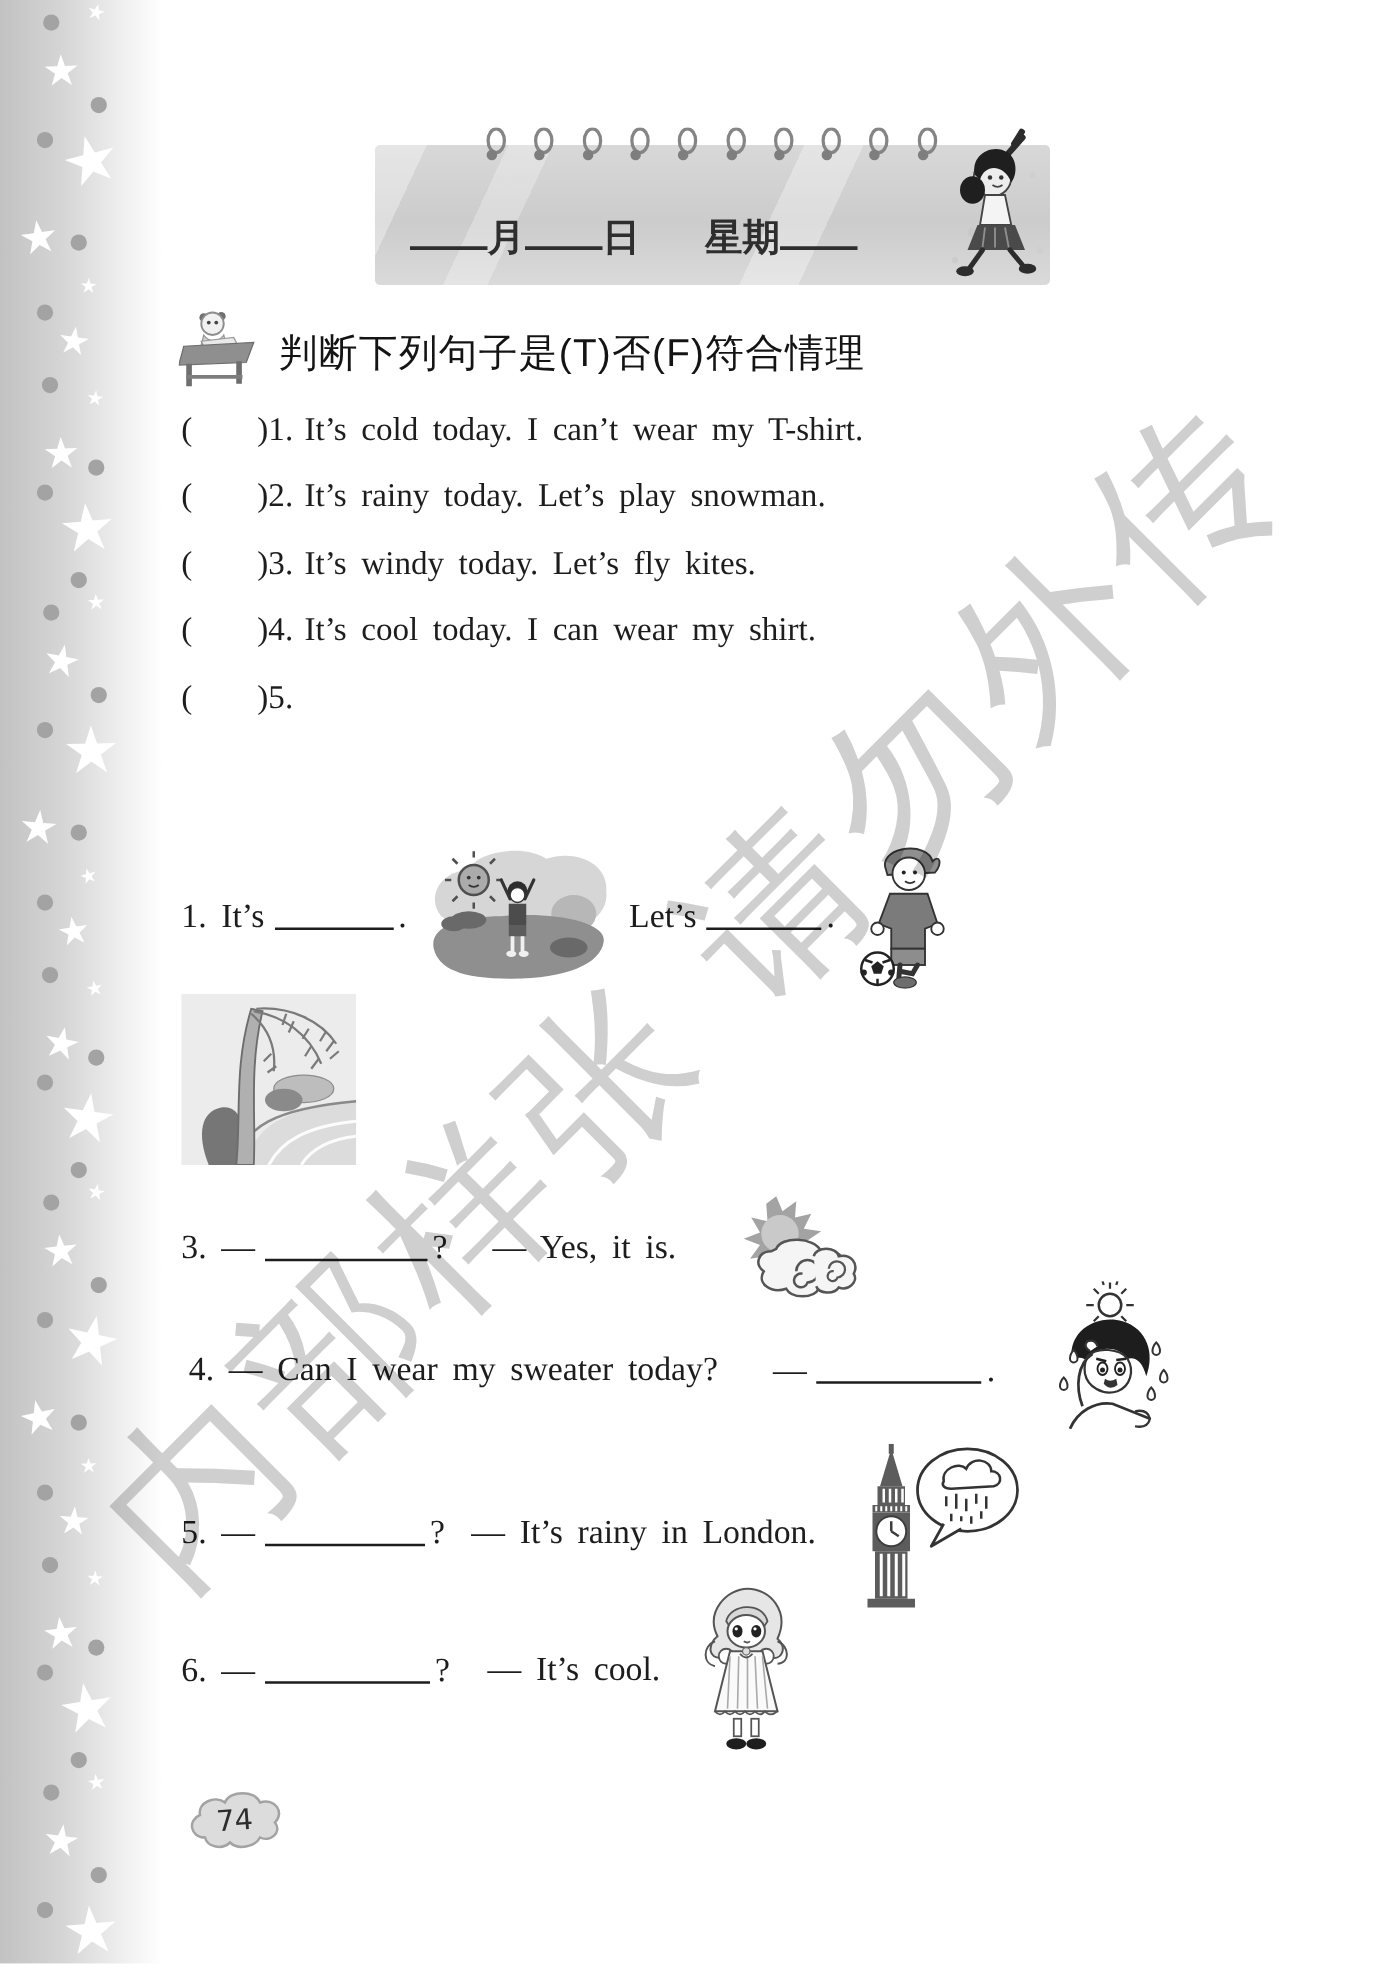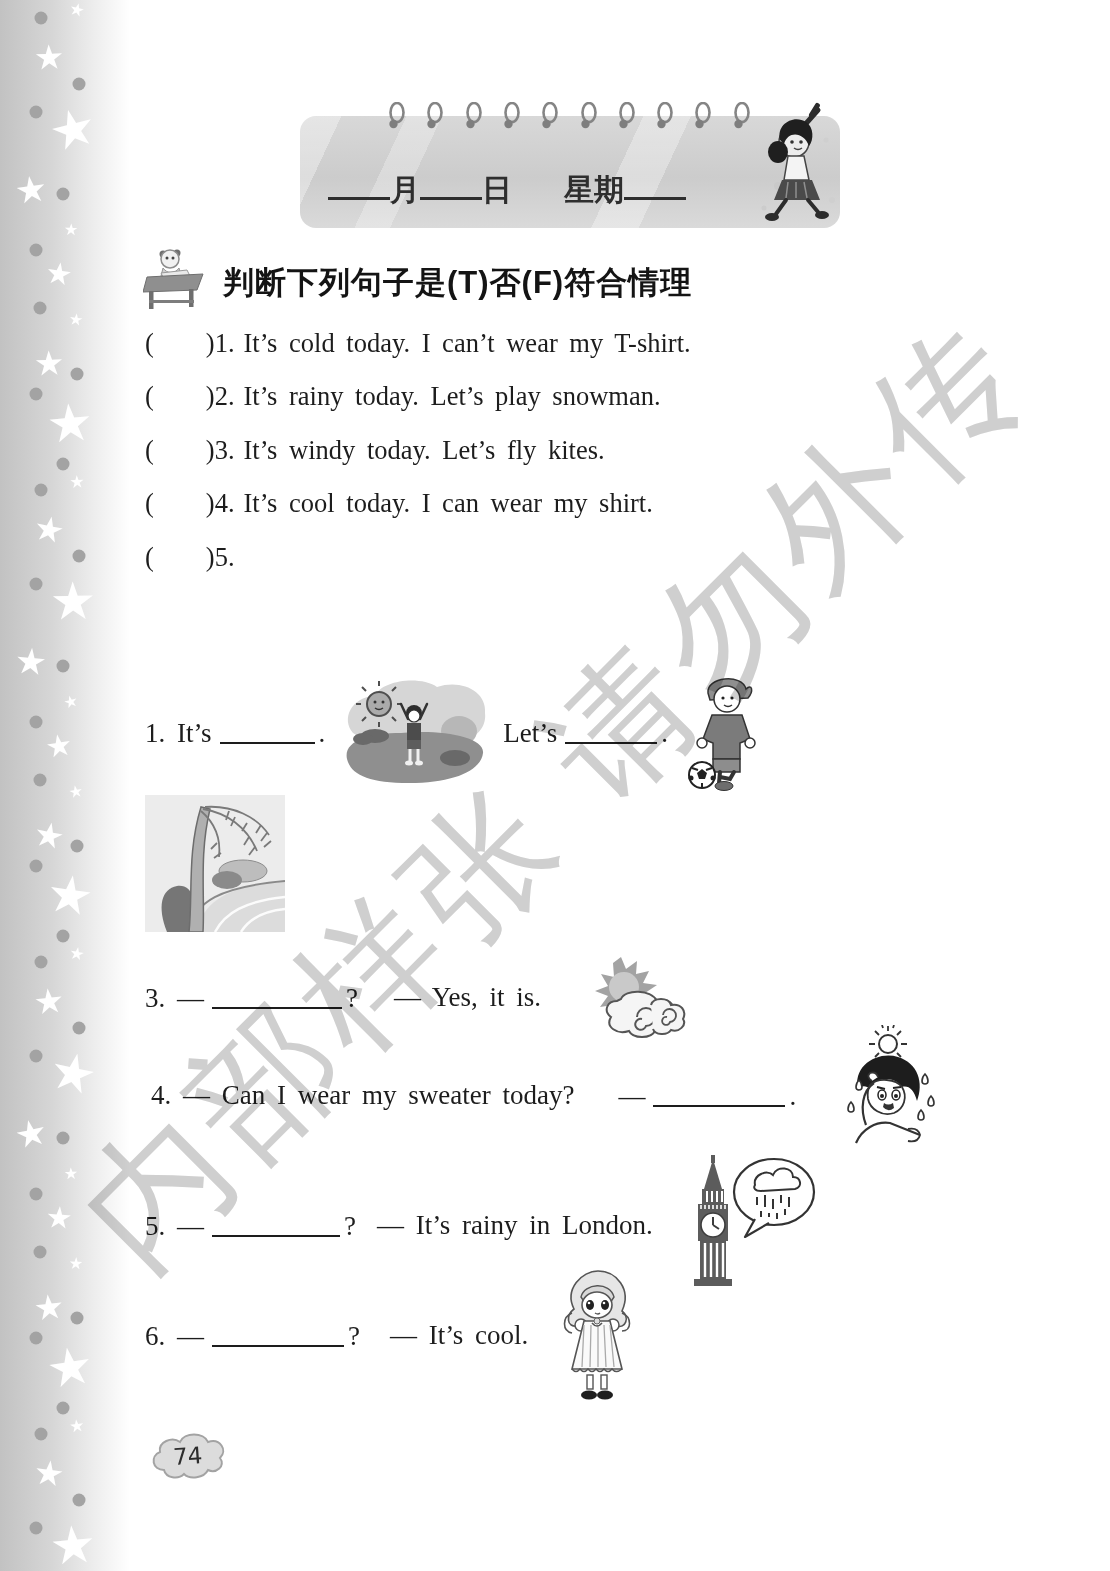--- a/index.html
+++ b/index.html
@@ -23,41 +23,41 @@
     position:absolute; left:555px; top:795px; z-index:9; pointer-events:none;
     transform:translate(-50%,-50%) rotate(-45deg);
     font-family:"Liberation Sans", sans-serif;
     font-size:142px; letter-spacing:10px; white-space:nowrap;
     color:#cfcfcf; mix-blend-mode:multiply;
   }
 
   
   .banner {
     position:absolute; left:300px; top:116px; width:540px; height:112px;
-    border-radius:16px;
+    border-radius:4px;
     background:
       linear-gradient(115deg, rgba(255,255,255,.35) 0 7%, rgba(255,255,255,0) 7% 18%,
         rgba(255,255,255,.28) 18% 24%, rgba(255,255,255,0) 24% 58%,
         rgba(255,255,255,.33) 58% 66%, rgba(255,255,255,0) 66%),
       linear-gradient(180deg,#d8d8d8,#cccccc 55%,#dadada);
   }
   .ring { position:absolute; top:-14px; }
   .dateline {
     position:absolute; left:28px; top:54px; white-space:nowrap;
     font-family:"Liberation Sans", sans-serif; font-weight:bold;
     font-size:30px; color:#2e2e2e;
   }
   .u { display:inline-block; width:62px; height:.95em; border-bottom:3px solid #2e2e2e; }
   .dgap { display:inline-block; width:52px; }
   .banner-girl { position:absolute; right:-6px; top:-16px; }
 
   
   .sec-header { position:absolute; left:143px; display:flex; align-items:flex-end; }
   .sec-title {
-    font-family:"Liberation Sans", sans-serif; font-weight:700;
+    font-family:"Liberation Sans", sans-serif; font-weight:400;
     font-size:31px; color:#141414; letter-spacing:1px; margin:0 0 6px 14px;
     white-space:nowrap;
   }
 
   
   .tf-list { position:absolute; left:145px; top:328px; width:820px; }
   .tf-item { display:flex; align-items:baseline; height:53.4px; font-size:26.5px; word-spacing:5px; white-space:nowrap; }
   .paren-gap { display:inline-block; width:52px; }
   .tf-num { margin-right:9px; }
 

